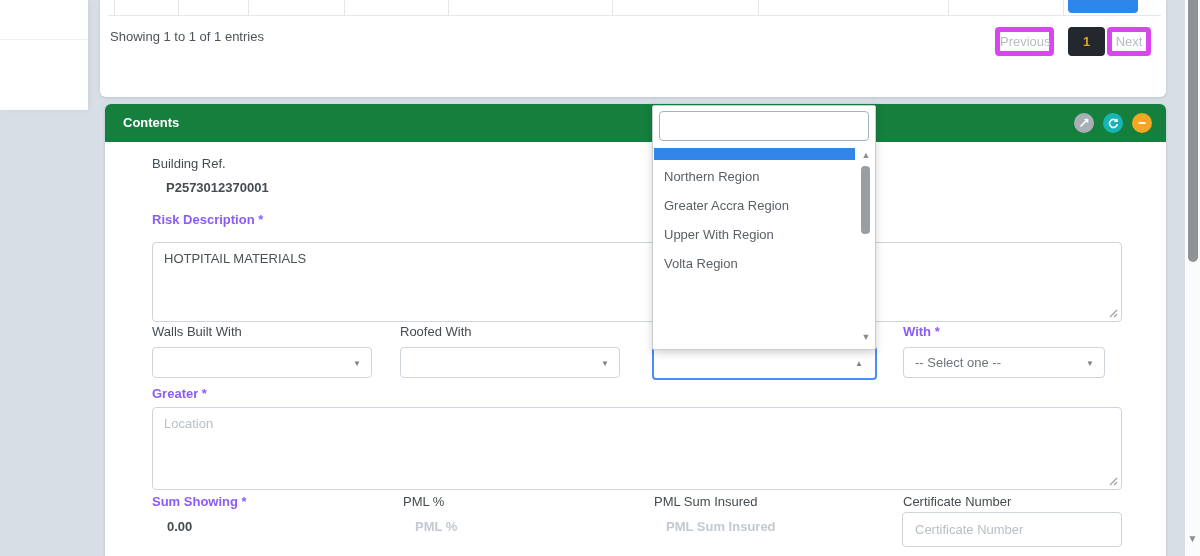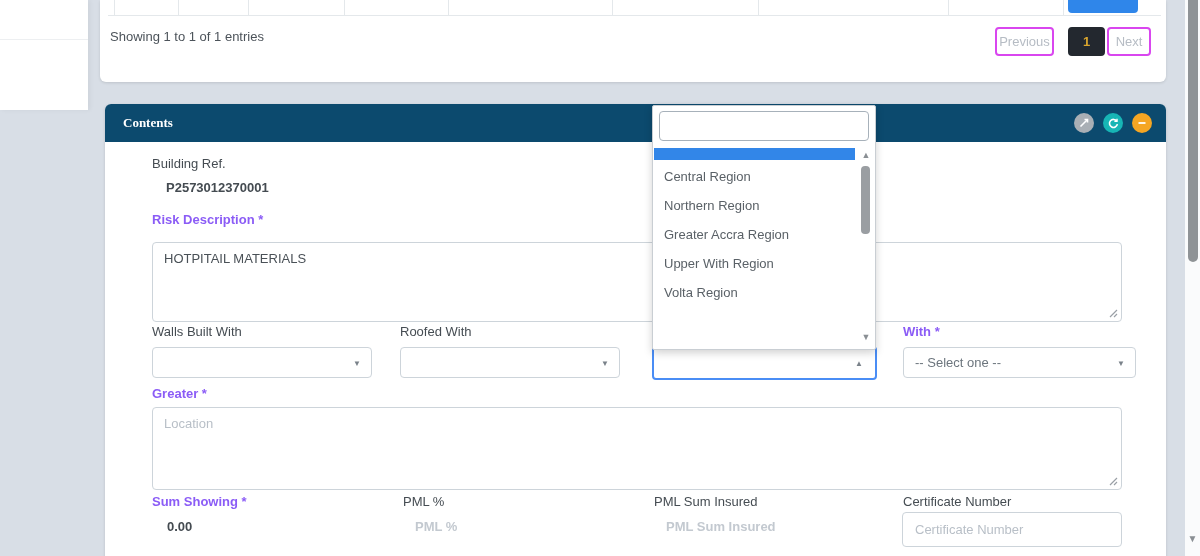--- a/index.html
+++ b/index.html
@@ -5,33 +5,33 @@
   * { margin:0; padding:0; box-sizing:border-box; }
   html,body { width:1200px; height:556px; }
   body { font-family:"Liberation Sans", sans-serif; font-size:13px; color:#40474d; background:#d8dee6; overflow:hidden; }
   .stage { position:relative; width:1200px; height:556px; overflow:hidden; }
 
   
   .sidebar-remnant { position:absolute; left:0; top:0; width:88px; height:110px; background:#fff; box-shadow:2px 0 5px rgba(0,0,0,.05); }
   .sidebar-cell { width:100%; height:40px; border-bottom:1px solid #edeff1; }
 
   
-  .top-card { position:absolute; left:100px; top:0; width:1066px; height:82px; background:#fff; border-radius:0 0 6px 6px; box-shadow:0 1px 3px rgba(0,0,0,.12); }
+  .top-card { position:absolute; left:100px; top:0; width:1066px; height:97px; background:#fff; border-radius:0 0 6px 6px; box-shadow:0 1px 3px rgba(0,0,0,.12); }
   .vline { position:absolute; top:0; width:1px; height:15px; background:#e4e8eb; }
   .hline { position:absolute; top:15px; left:8px; right:5px; height:1px; background:#e4e8eb; }
   .btn-blue { position:absolute; left:968px; top:-9px; width:70px; height:22px; background:#2f86ea; border:none; border-radius:4px; cursor:pointer; }
   .showing { position:absolute; left:10px; top:29px; color:#4c535a; }
-  .pg-btn { position:absolute; top:27px; height:29px; background:#fff; border:2px solid #d946ef; border-radius:4px; color:#b6bcc4; font-size:13px; font-family:inherit; cursor:pointer; }
+  .pg-btn { position:absolute; top:27px; height:29px; background:#fff; border:5px solid #d946ef; border-radius:4px; color:#b6bcc4; font-size:13px; font-family:inherit; cursor:pointer; }
   .pg-prev { left:895px; width:59px; }
   .pg-cur  { left:968px; width:37px; background:#23282f; border-color:#23282f; color:#d9a52e; font-weight:bold; }
   .pg-next { left:1007px; width:44px; }
 
   
   .contents-panel { position:absolute; left:105px; top:104px; width:1061px; height:470px; background:#fff; border-radius:6px 6px 0 0; box-shadow:0 1px 3px rgba(0,0,0,.15); }
-  .panel-header { position:relative; height:38px; background:#0c4a6e; border-radius:6px 6px 0 0;font-family:Liberation Serif, serif; }
+  .panel-header { position:relative; height:38px; background:#15803d; border-radius:6px 6px 0 0; }
   .panel-title { position:absolute; left:18px; top:0; line-height:38px; color:#fff; font-weight:600; font-size:13px; }
   .tools { position:absolute; right:14px; top:9px; display:flex; gap:9px; }
   .tool { width:20px; height:20px; border-radius:50%; border:none; display:flex; align-items:center; justify-content:center; color:#fff; cursor:pointer; padding:0; }
   .tool.gray { background:#a9afb5; } .tool.teal { background:#17b5b5; } .tool.orange { background:#f5a623; }
   .panel-body { position:relative; height:432px; }
 
   .lbl { position:absolute; color:#454c52; }
   .lbl-req { position:absolute; color:#8b5cf6; font-weight:bold; }
   .val-bold { position:absolute; font-weight:bold; color:#444b51; }
 
@@ -142,21 +142,21 @@
         <span></span>
         <span class="caret">▼</span>
       </div>
 
       <div class="sel-open" style="left:547px; top:204px; width:225px">
         <span></span>
         <span class="caret">▲</span>
       </div>
 
       <div class="lbl-req" style="left:798px; top:182px">With *</div>
-      <div class="sel" style="left:798px; top:205px; width:233px">
+      <div class="sel" style="left:798px; top:205px; width:202px">
         <span>-- Select one --</span>
         <span class="caret">▼</span>
       </div>
 
       <div class="lbl-req" style="left:47px; top:244px">Greater *</div>
       <textarea class="ta" style="left: 47px; top: 265px; width: 970px; height: 83px;" placeholder="Location"></textarea>
       <div class="grip" style="left:1002px; top:332px">
         <svg width="11" height="11" viewBox="0 0 11 11">
             <path d="M10 3 L3 10 M10 7 L7 10" stroke="#9aa0a6" stroke-width="1.2"></path>
           </svg>
@@ -173,21 +173,20 @@
 
       <div class="lbl" style="left:798px; top:352px">Certificate Number</div>
       <input class="txt-input" style="left: 797px; top: 370px; width: 220px;" placeholder="Certificate Number">
     </div>
   </div>
 
   <div class="dropdown">
     <input class="dd-search" value="" style="">
     <div class="dd-hl"></div>
     <div class="dd-items">
-      <div class="dd-item">Central Region</div>
       <div class="dd-item">Northern Region</div>
       <div class="dd-item">Greater Accra Region</div>
       <div class="dd-item">Upper With Region</div>
       <div class="dd-item">Volta Region</div>
     </div>
     <div class="dd-sb-arrow" style="top:44px">▲</div>
     <div class="dd-thumb"></div>
     <div class="dd-sb-arrow" style="top:226px">▼</div>
   </div>
 

